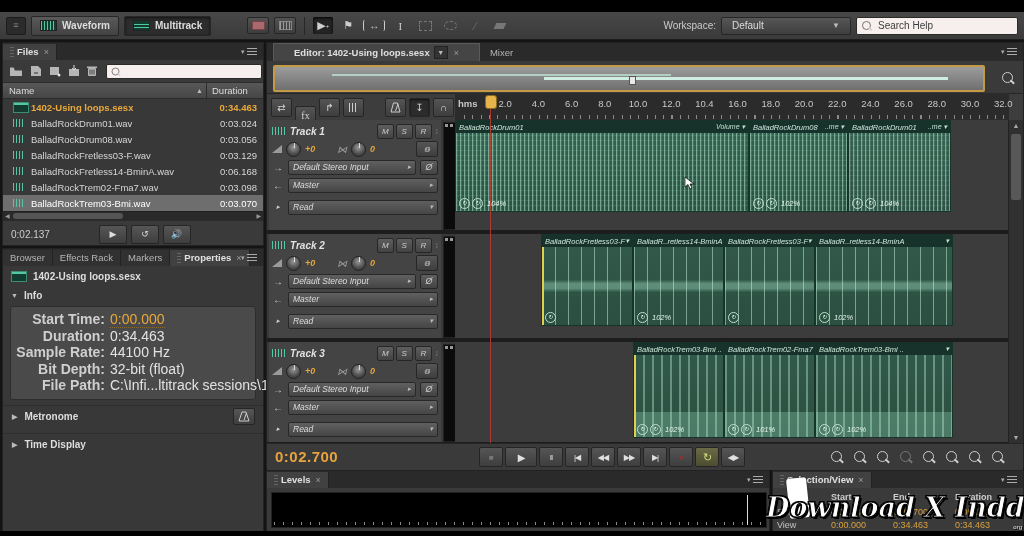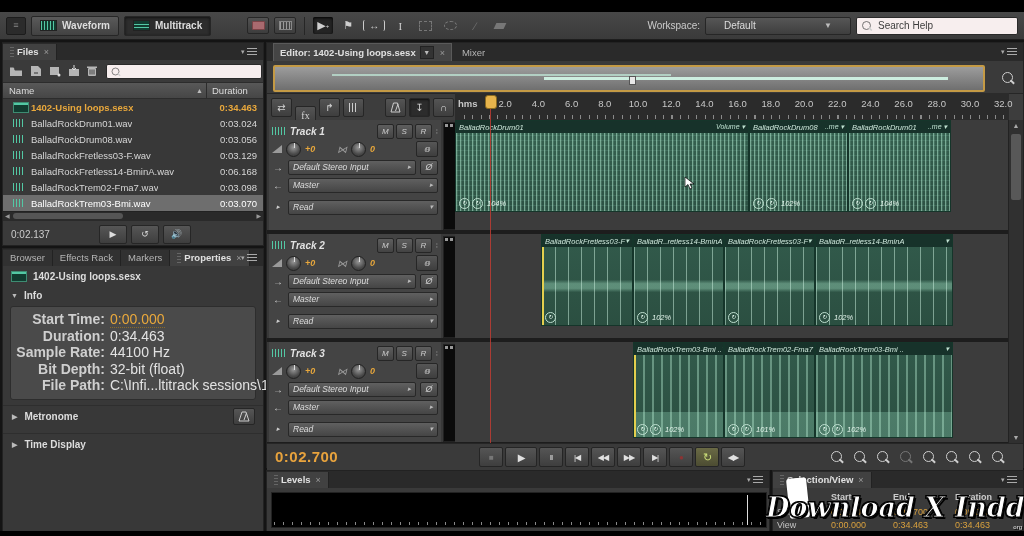--- a/index.html
+++ b/index.html
@@ -18,21 +18,21 @@
   .wavrect{width:11px;height:7px;border:1px solid #888;background:repeating-linear-gradient(90deg,#9a9a9a 0 1px,transparent 1px 3px);}
   .vdiv{width:1px;height:18px;background:#262626;margin:0 3px;}
   .tool{width:20px;height:17px;display:flex;align-items:center;justify-content:center;color:#cfcfcf;font-size:11px;border-radius:2px;}
   .tool.active{background:#242424;box-shadow:inset 0 1px 3px #000;}
   .tool.dim{color:#6f6f6f;}
   .marquee{width:11px;height:8px;border:1px dashed #777;}
   .lasso{width:11px;height:7px;border:1px dashed #777;border-radius:50%;}
   .eraser{width:10px;height:6px;background:#777;transform:skewX(-25deg);}
   .spacer{flex:1;}
   .wslabel{font-size:10px;color:#ccc;}
-  .dropdown{width:108px;height:16px;background:linear-gradient(#565656,#3e3e3e);border:1px solid #262626;border-radius:2px;display:flex;align-items:center;justify-content:space-between;padding:0 18px;font-size:10px;color:#ddd;}
+  .dropdown{width:108px;height:16px;background:linear-gradient(#565656,#3e3e3e);border:1px solid #262626;border-radius:2px;display:flex;align-items:center;justify-content:space-between;padding:0 10px;font-size:10px;color:#ddd;}
   .ddarr{font-size:8px;color:#bbb;}
   .searchbox{width:152px;height:16px;background:#f7eeee;border:1px solid #2a2a2a;border-radius:2px;display:flex;align-items:center;padding:0 4px;gap:4px;}
   .searchbox input{border:none;outline:none;background:transparent;font-size:10px;color:#333;width:118px;font-family:"Liberation Sans",sans-serif;}
   .searchbox input::placeholder{color:#3c3c3c;}
   
   .panel{background:#3a3a3a;border:1px solid #222;box-sizing:border-box;}
   .tabbar{height:17px;background:#2a2a2a;display:flex;align-items:flex-end;position:relative;}
   .ptab{height:16px;line-height:16px;padding:0 7px;font-size:9.5px;color:#b5b5b5;background:#313131;border-right:1px solid #222;display:flex;align-items:center;gap:3px;white-space:nowrap;}
   .ptab.active{background:#414141;color:#e0e0e0;font-weight:bold;}
   .tx{font-weight:normal;color:#999;font-size:9px;margin-left:2px;}
@@ -76,21 +76,21 @@
   .pinset{margin:2px 7px 0 7px;background:#4a4a4a;border:1px solid #2d2d2d;border-radius:3px;padding:4px 0 5px 0;}
   .pfrow{display:flex;align-items:center;height:16.5px;font-size:14px;}
   .plab{width:94px;text-align:right;color:#cfcfcf;font-weight:bold;flex-shrink:0;}
   .pval{margin-left:5px;color:#e2e2e2;white-space:nowrap;}
   .pval.accent{color:#e9a83c;border-bottom:1px dotted #8a6a2a;}
   .psec{display:flex;align-items:center;gap:7px;height:22px;padding-left:9px;font-size:10px;font-weight:bold;color:#ddd;border-top:1px solid #2e2e2e;margin-top:5px;position:relative;}
   .metrobtn{position:absolute;right:8px;width:20px;height:15px;background:linear-gradient(#565656,#3e3e3e);border:1px solid #262626;border-radius:2px;display:flex;align-items:center;justify-content:center;}
   
   #editor{left:266px;top:42px;width:758px;height:426px;background:#3a3a3a;border:1px solid #222;box-sizing:border-box;}
   .etabbar{position:absolute;left:0;top:0;width:756px;height:18px;background:#2a2a2a;display:flex;align-items:flex-end;}
-  .etab{height:17px;display:flex;align-items:center;gap:4px;padding:0 6px;background:#454545;border:1px solid #5a5a5a;border-bottom:none;font-size:9.5px;font-weight:bold;color:#e0e0e0;}
+  .etab{height:17px;display:flex;align-items:center;gap:4px;padding:0 20px;background:#454545;border:1px solid #5a5a5a;border-bottom:none;font-size:9.5px;font-weight:bold;color:#e0e0e0;}
   .etab .ddbox{width:12px;height:11px;background:#333;border:1px solid #222;font-size:7px;color:#bbb;text-align:center;line-height:11px;}
   .etab2{height:16px;line-height:16px;padding:0 10px;font-size:9.5px;color:#b5b5b5;}
   .navwrap{position:absolute;left:0;top:18px;width:756px;height:32px;}
   .navbar{position:absolute;left:6px;top:4px;width:708px;height:23px;border:2px solid #c49a45;border-radius:2px;background:linear-gradient(#9c9c9c,#6f6f6f);overflow:hidden;}
   .navline1{position:absolute;left:8%;top:7px;width:48%;height:2px;background:#bfe6d6;opacity:.75;}
   .navline2{position:absolute;left:38%;top:10px;width:57%;height:3px;background:#cdeee0;}
   .navhandle{position:absolute;left:50%;top:9px;width:5px;height:7px;background:#e8e8e8;border:1px solid #555;}
   .navzoom{position:absolute;right:10px;top:8px;}
   .mag{display:inline-block;width:9px;height:9px;border:1.5px solid #cfcfcf;border-radius:50%;position:relative;}
   .mag::after{content:"";position:absolute;left:7px;top:8px;width:5px;height:1.5px;background:#cfcfcf;transform:rotate(45deg);}
@@ -449,21 +449,21 @@
       </span>
     </div>
     <div class="ruler">
       <span class="runit">hms</span>
     <span class="rtick" style="left:21.2px">2.0</span>
         <span class="rtick" style="left:54.4px">4.0</span>
         <span class="rtick" style="left:87.6px">6.0</span>
         <span class="rtick" style="left:120.8px">8.0</span>
         <span class="rtick" style="left:154.0px">10.0</span>
         <span class="rtick" style="left:187.2px">12.0</span>
-        <span class="rtick" style="left:220.4px">14.0</span>
+        <span class="rtick" style="left:220.4px">10.4</span>
         <span class="rtick" style="left:253.6px">16.0</span>
         <span class="rtick" style="left:286.8px">18.0</span>
         <span class="rtick" style="left:320.0px">20.0</span>
         <span class="rtick" style="left:353.2px">22.0</span>
         <span class="rtick" style="left:386.4px">24.0</span>
         <span class="rtick" style="left:419.6px">26.0</span>
         <span class="rtick" style="left:452.8px">28.0</span>
         <span class="rtick" style="left:486.0px">30.0</span>
         <span class="rtick" style="left:519.2px">32.0</span>
         <span class="rtick" style="left:552.4px">34.0</span>

